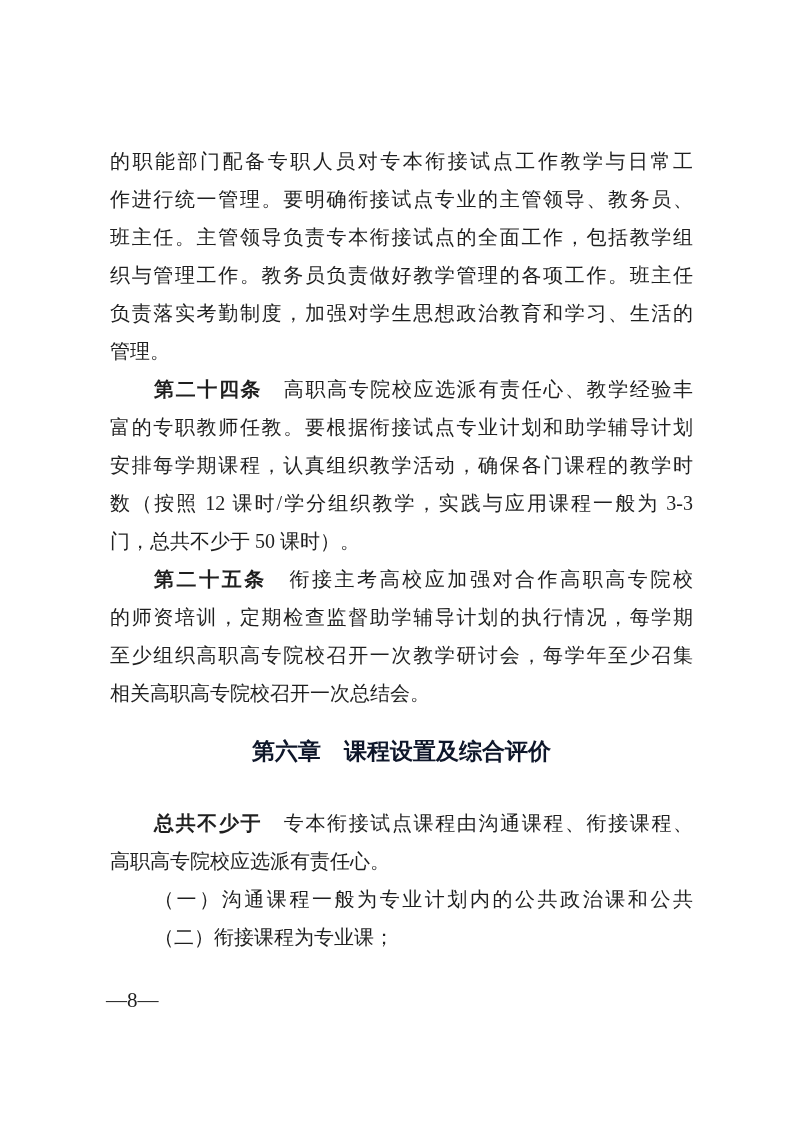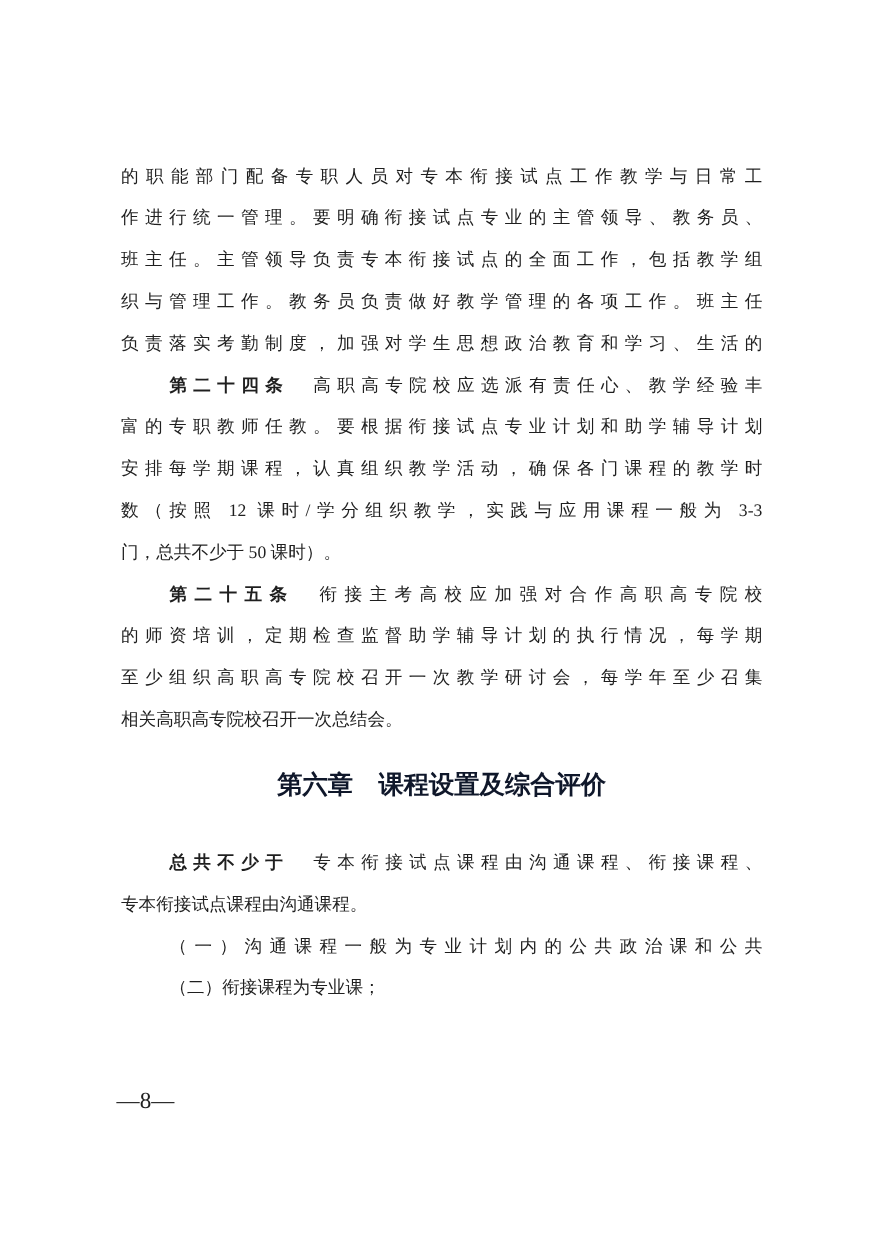--- a/index.html
+++ b/index.html
@@ -13,21 +13,21 @@
     color: #1f1f1f;
   }
   .text-body {
     position: absolute;
     left: 110px;
     top: 142px;
     width: 583px;
   }
   .paragraph { margin: 0; }
   .line {
-    font-size: 16px;
+    font-size: 20px;
     line-height: 38px;
     height: 38px;
     overflow: hidden;
     text-align: justify;
     text-align-last: justify;
   }
   .line.last {
     text-align-last: left;
   }
   .line.indent {
@@ -58,38 +58,39 @@
 </head>
 <body>
 
 <div class="text-body">
     <div class="paragraph">
       <div class="line">的职能部门配备专职人员对专本衔接试点工作教学与日常工</div>
       <div class="line">作进行统一管理。要明确衔接试点专业的主管领导、教务员、</div>
       <div class="line">班主任。主管领导负责专本衔接试点的全面工作，包括教学组</div>
       <div class="line">织与管理工作。教务员负责做好教学管理的各项工作。班主任</div>
       <div class="line">负责落实考勤制度，加强对学生思想政治教育和学习、生活的</div>
+      <div class="line last">管理。</div>
     </div>
     <div class="paragraph">
       <div class="line indent"><span class="para-head">第二十四条</span>　高职高专院校应选派有责任心、教学经验丰</div>
       <div class="line">富的专职教师任教。要根据衔接试点专业计划和助学辅导计划</div>
       <div class="line">安排每学期课程，认真组织教学活动，确保各门课程的教学时</div>
       <div class="line">数（按照 12 课时/学分组织教学，实践与应用课程一般为 3-3</div>
       <div class="line last">门，总共不少于 50 课时）。</div>
     </div>
     <div class="paragraph">
       <div class="line indent"><span class="para-head">第二十五条</span>　衔接主考高校应加强对合作高职高专院校</div>
       <div class="line">的师资培训，定期检查监督助学辅导计划的执行情况，每学期</div>
       <div class="line">至少组织高职高专院校召开一次教学研讨会，每学年至少召集</div>
       <div class="line last">相关高职高专院校召开一次总结会。</div>
     </div>
     <div class="chapter-heading">第六章　课程设置及综合评价</div>
     <div class="paragraph">
       <div class="line indent"><span class="para-head">总共不少于</span>　专本衔接试点课程由沟通课程、衔接课程、</div>
-      <div class="line last">专本衔接试点课程由沟通课程。</div>
+      <div class="line last">高职高专院校应选派有责任心。</div>
     </div>
     <div class="paragraph">
       <div class="line indent">（一）沟通课程一般为专业计划内的公共政治课和公共</div>
     </div>
     <div class="paragraph">
       <div class="line last indent">（二）衔接课程为专业课；</div>
     </div>
   </div>
 
 <div class="page-number">—8—</div>

